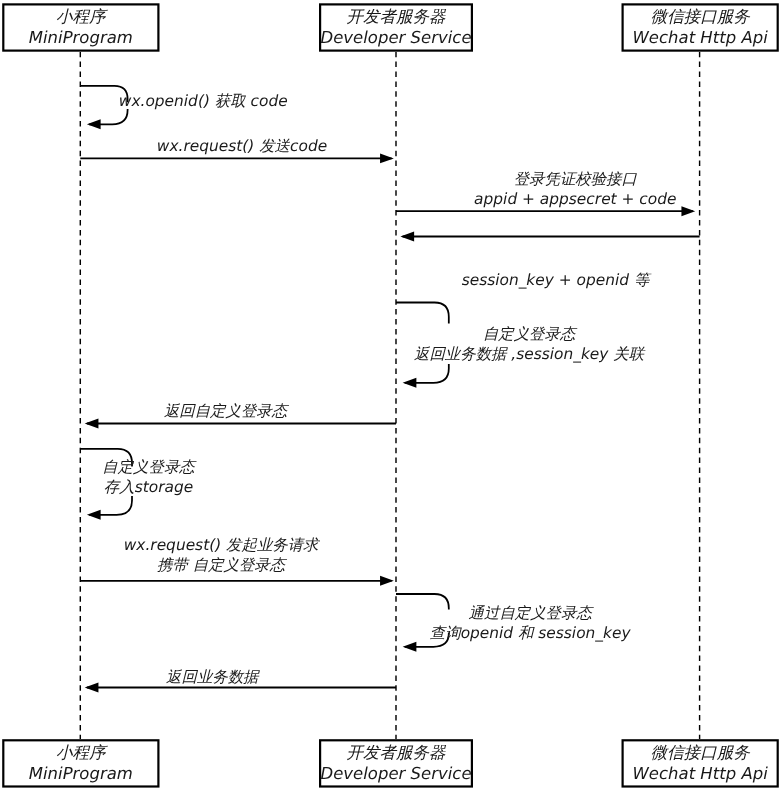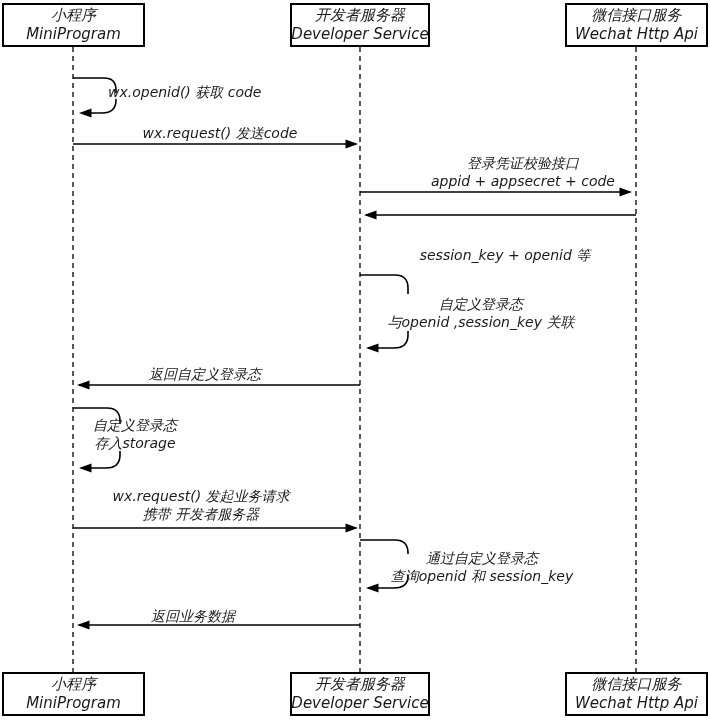--- a/index.html
+++ b/index.html
@@ -135,35 +135,35 @@
     <div>登录凭证校验接口</div>
     <div>appid + appsecret + code</div>
   </div>
 
   <div class="lbl center" style="left:505px; top:222px;margin-top:24px;">
     <div>session_key + openid 等</div>
   </div>
 
   <div class="lbl center" style="left:481px; top:295px;">
     <div>自定义登录态</div>
-    <div>与openid ,session_key 关联</div>
+    <div>返回业务数据 ,session_key 关联</div>
   </div>
 
   <div class="lbl center" style="left:205px; top:365px;">
     <div>返回自定义登录态</div>
   </div>
 
   <div class="lbl center" style="left:135px; top:416px;">
     <div>自定义登录态</div>
     <div>存入storage</div>
   </div>
 
   <div class="lbl center" style="left:201px; top:487px;">
     <div>wx.request() 发起业务请求</div>
-    <div>携带 开发者服务器</div>
+    <div>携带 自定义登录态</div>
   </div>
 
   <div class="lbl center" style="left:482px; top:549px;">
     <div>通过自定义登录态</div>
     <div>查询openid 和 session_key</div>
   </div>
 
   <div class="lbl center" style="left:193px; top:607px;">
     <div>返回业务数据</div>
   </div>

